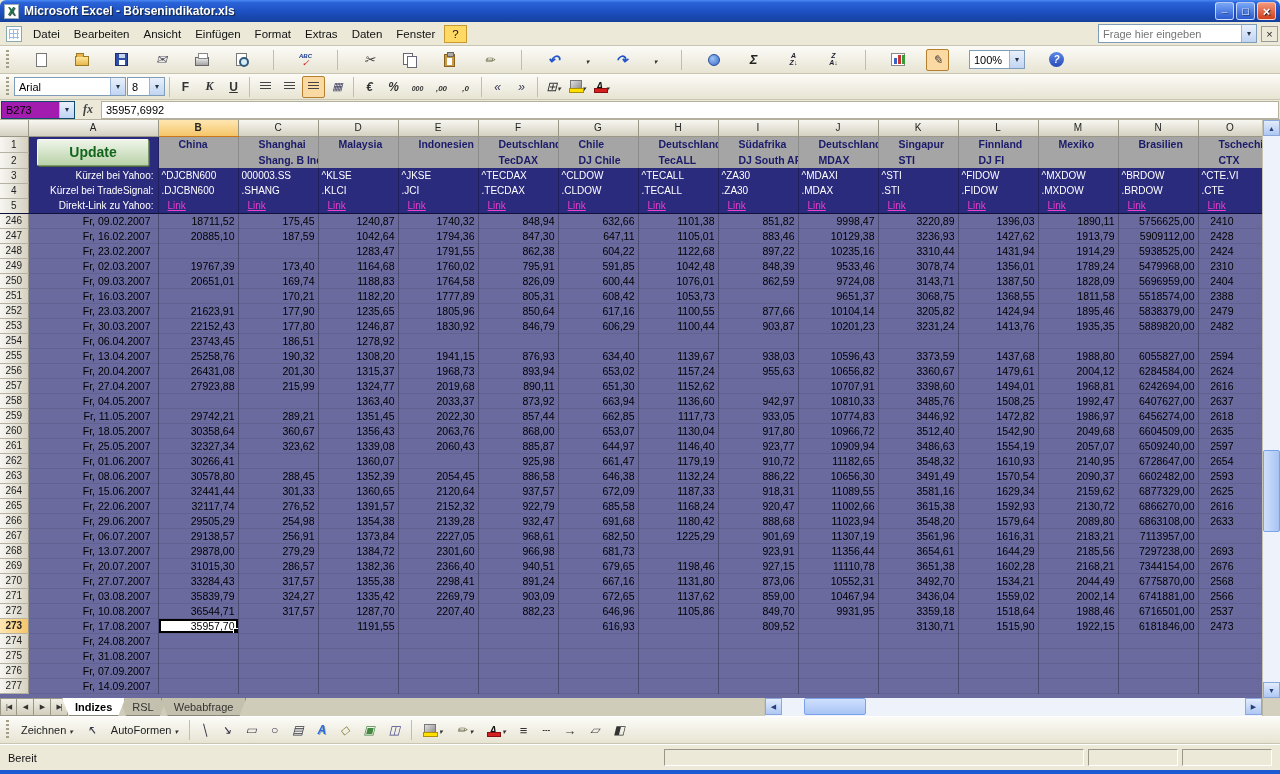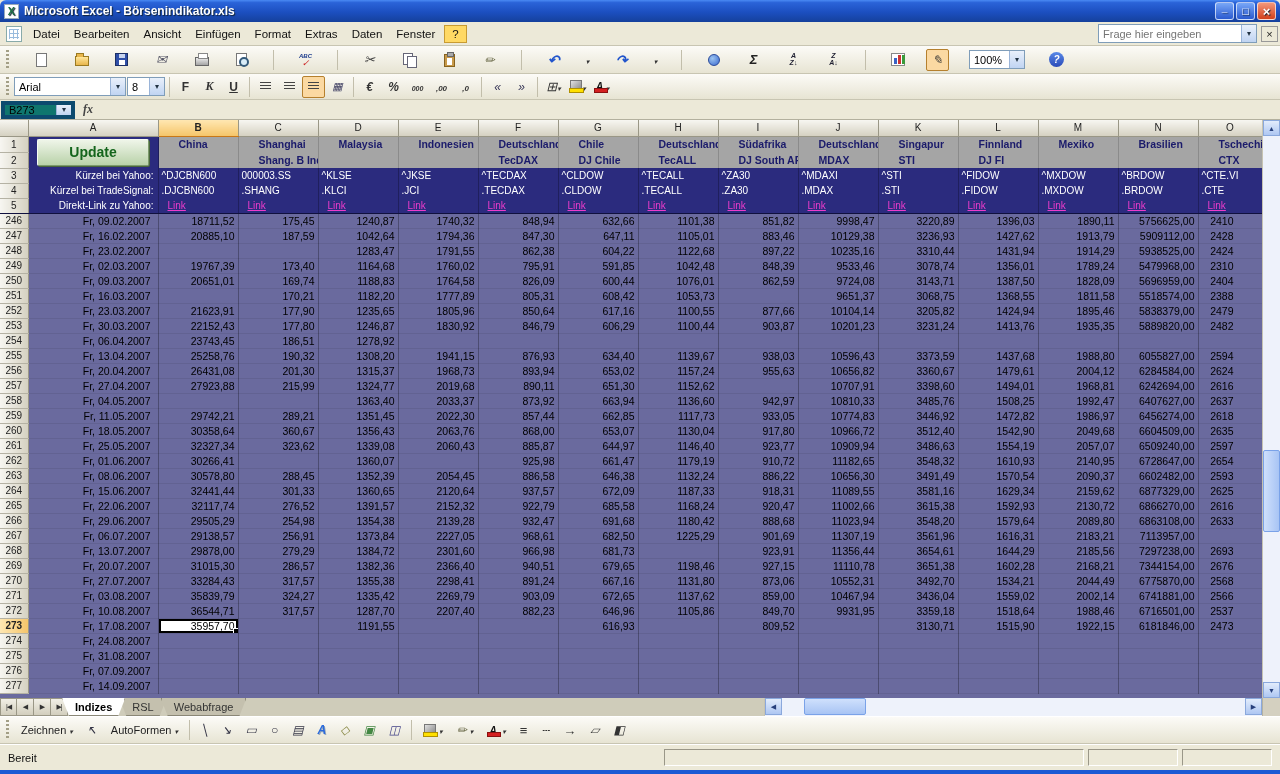--- a/index.html
+++ b/index.html
@@ -101,21 +101,21 @@
   .i-borders::before{content:"⊞";font-size:13px;color:#333}
   .i-fillc{width:13px;height:13px;position:relative}
   .i-fillc::before{content:"";position:absolute;top:0;left:1px;width:10px;height:7px;background:linear-gradient(135deg,#e0e0e0,#909090);border:1px solid #777}
   .i-fillc::after{content:"";position:absolute;bottom:0;left:0;width:13px;height:3px;background:#ffe000;border:1px solid #b09000}
   .i-fontc{position:relative;width:12px;height:13px;text-align:center}
   .i-fontc::before{content:"A";font-weight:bold;font-size:10px;line-height:10px;color:#111}
   .i-fontc::after{content:"";position:absolute;bottom:0;left:0;width:12px;height:3px;background:#d42020;border:1px solid #8a1010}
 
   
   .fxbar{position:absolute;top:100px;left:0;right:0;height:20px;background:#ece9d8;border-bottom:1px solid #b3b09e;display:flex;align-items:center;padding:0 1px}
-  .namebox{width:74px;height:18px;background:#0f766e;border:4px solid #0c4a6e;display:flex;align-items:center}
+  .namebox{width:74px;height:18px;background:#a21caf;border:1px solid #0c4a6e;display:flex;align-items:center}
   .namebox .cv{flex:1;padding-left:4px;font-size:11px}
   .fxsym{font-family:"Liberation Serif",serif;font-style:italic;font-weight:bold;font-size:12px;color:#444;padding:0 8px}
   .fxval{flex:1;height:18px;background:#fff;border:1px solid #b3b09e;font-size:11px;padding:2px 4px;color:#000}
 
   
   .gridwrap{position:absolute;top:120px;left:0;width:1262px;height:578px;background:#6a6a9e;overflow:hidden}
   table{border-collapse:collapse;table-layout:fixed;width:1262px;font-size:10.5px}
   th,td{overflow:hidden;white-space:nowrap;padding:0;font-weight:normal}
   .colh{height:16px;background:linear-gradient(#f7f6f1,#d5d1c1);border-right:1px solid #9a9786;border-bottom:1px solid #9a9786;font-size:10px;color:#222;text-align:center}
   .colh.sel{background:linear-gradient(#ffe7b2,#f5c56a);border-bottom:1px solid #c87818;font-weight:bold}
@@ -371,20 +371,21 @@
       <i class="dd"></i>
     </span>
 </div>
 
 <div class="fxbar">
   <span class="namebox">
     <span class="cv">B273</span>
     <span class="drop"></span>
   </span>
   <span class="fxsym">fx</span>
+  <span class="fxval">35957,6992</span>
 </div>
 
 <div class="gridwrap">
   <table id="grid-table">
       <colgroup>
         <col style="width:28px">
         <col style="width:130px">
         <col style="width:80px">
         <col style="width:80px">
         <col style="width:80px">

